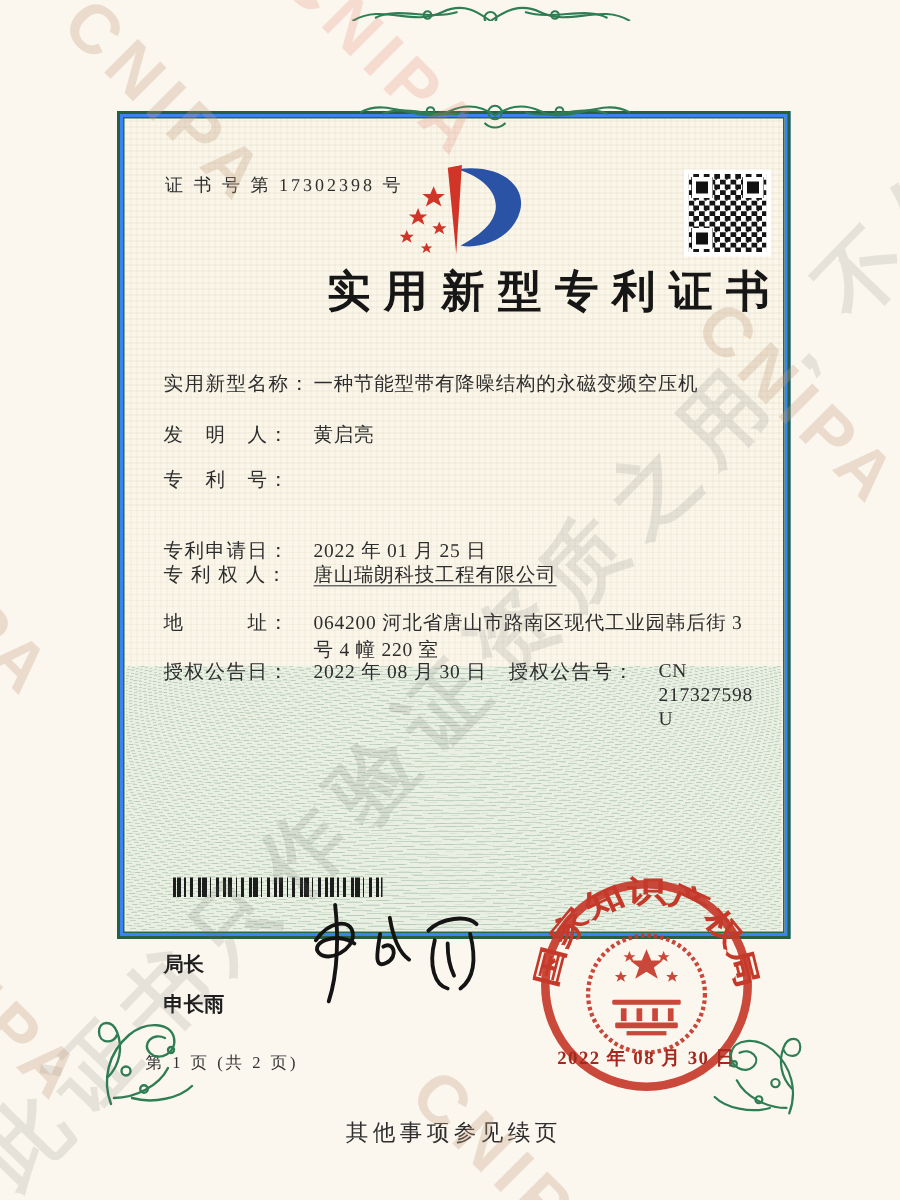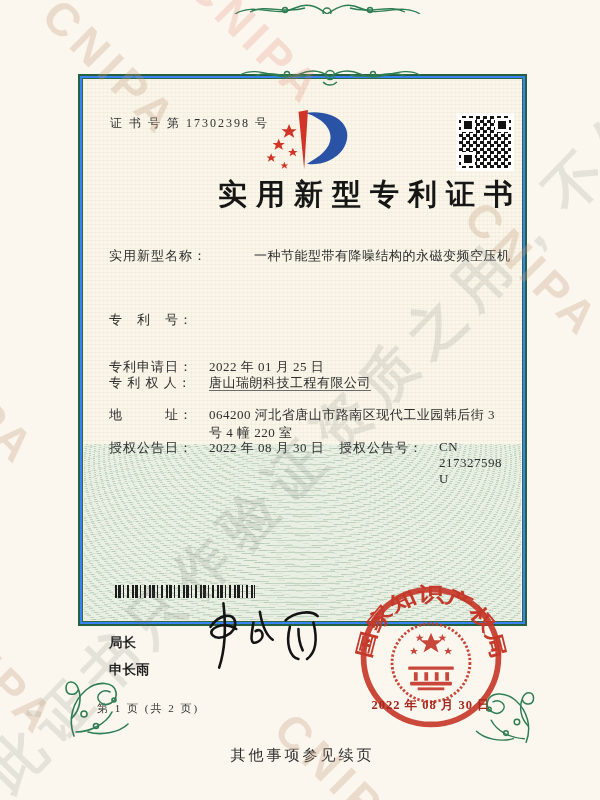--- a/index.html
+++ b/index.html
@@ -43,21 +43,21 @@
   .qr-finder { position:absolute; width:14px; height:14px; background:#111; box-shadow:inset 0 0 0 3px #fff, inset 0 0 0 5px #111; }
   .qf-tl{left:2px;top:2px;} .qf-tr{right:2px;top:2px;} .qf-bl{left:2px;bottom:2px;}
   .title {
     position:absolute; left:0; right:0; top:96px; text-align:right;
     font-size:29px; font-weight:bold; letter-spacing:9px; color:#161616; text-indent:9px;
   }
   
   .row { position:absolute; left:26px; width:402px; display:flex; font-size:13px; color:#2d2d2d; }
   .row .lab { flex:0 0 100px; letter-spacing:1px; white-space:nowrap; }
   .row .val { flex:1; letter-spacing:0.5px; }
-  .r0{top:168px;gap:45px;} .r1{top:202px;} .r2{top:232px;} .r3{top:279px;} .r4{top:295px;} .r5{top:327px;justify-content:center;} .r6{top:360px;}
+  .r0{top:168px;} .r1{top:202px;} .r2{top:232px;} .r3{top:279px;} .r4{top:295px;} .r5{top:327px;justify-content:center;} .r6{top:360px;}
   .val-underline { text-decoration:underline; text-underline-offset:3px; text-decoration-thickness:1px; text-decoration-color:#6b6b6b; }
   .grant-row { display:flex; }
   .grant-row .half1 { flex:0 0 230px; display:flex; }
   .grant-row .half2 { flex:1; display:flex; }
   
   .paras { position:absolute; left:26px; top:388px; width:398px; font-size:12.5px; line-height:1.56; color:#222; font-style:italic; letter-spacing:0.4px; }
   .paras p { text-indent:2em; }
   
   .barcode { position:absolute; left:32px; top:506px; width:140px; height:13px;
     background:repeating-linear-gradient(90deg,#1d1d1d 0 2px,transparent 2px 3px,#1d1d1d 3px 6px,transparent 6px 8px,#1d1d1d 8px 9px,transparent 9px 12px,#1d1d1d 12px 14px,transparent 14px 17px); }
@@ -121,20 +121,24 @@
         <div class="qr-finder qf-tl"></div>
         <div class="qr-finder qf-tr"></div>
         <div class="qr-finder qf-bl"></div>
       </div>
 
       <div class="title">实用新型专利证书</div>
 
       <div class="row r0">
         <span class="lab">实用新型名称：</span>
         <span class="val">一种节能型带有降噪结构的永磁变频空压机</span>
+      </div>
+      <div class="row r1">
+        <span class="lab">发　明　人：</span>
+        <span class="val">黄启亮</span>
       </div>
       <div class="row r2">
         <span class="lab">专　利　号：</span>
       </div>
       <div class="row r3">
         <span class="lab">专利申请日：</span>
         <span class="val">2022 年 01 月 25 日</span>
       </div>
       <div class="row r4">
         <span class="lab">专 利 权 人：</span>

